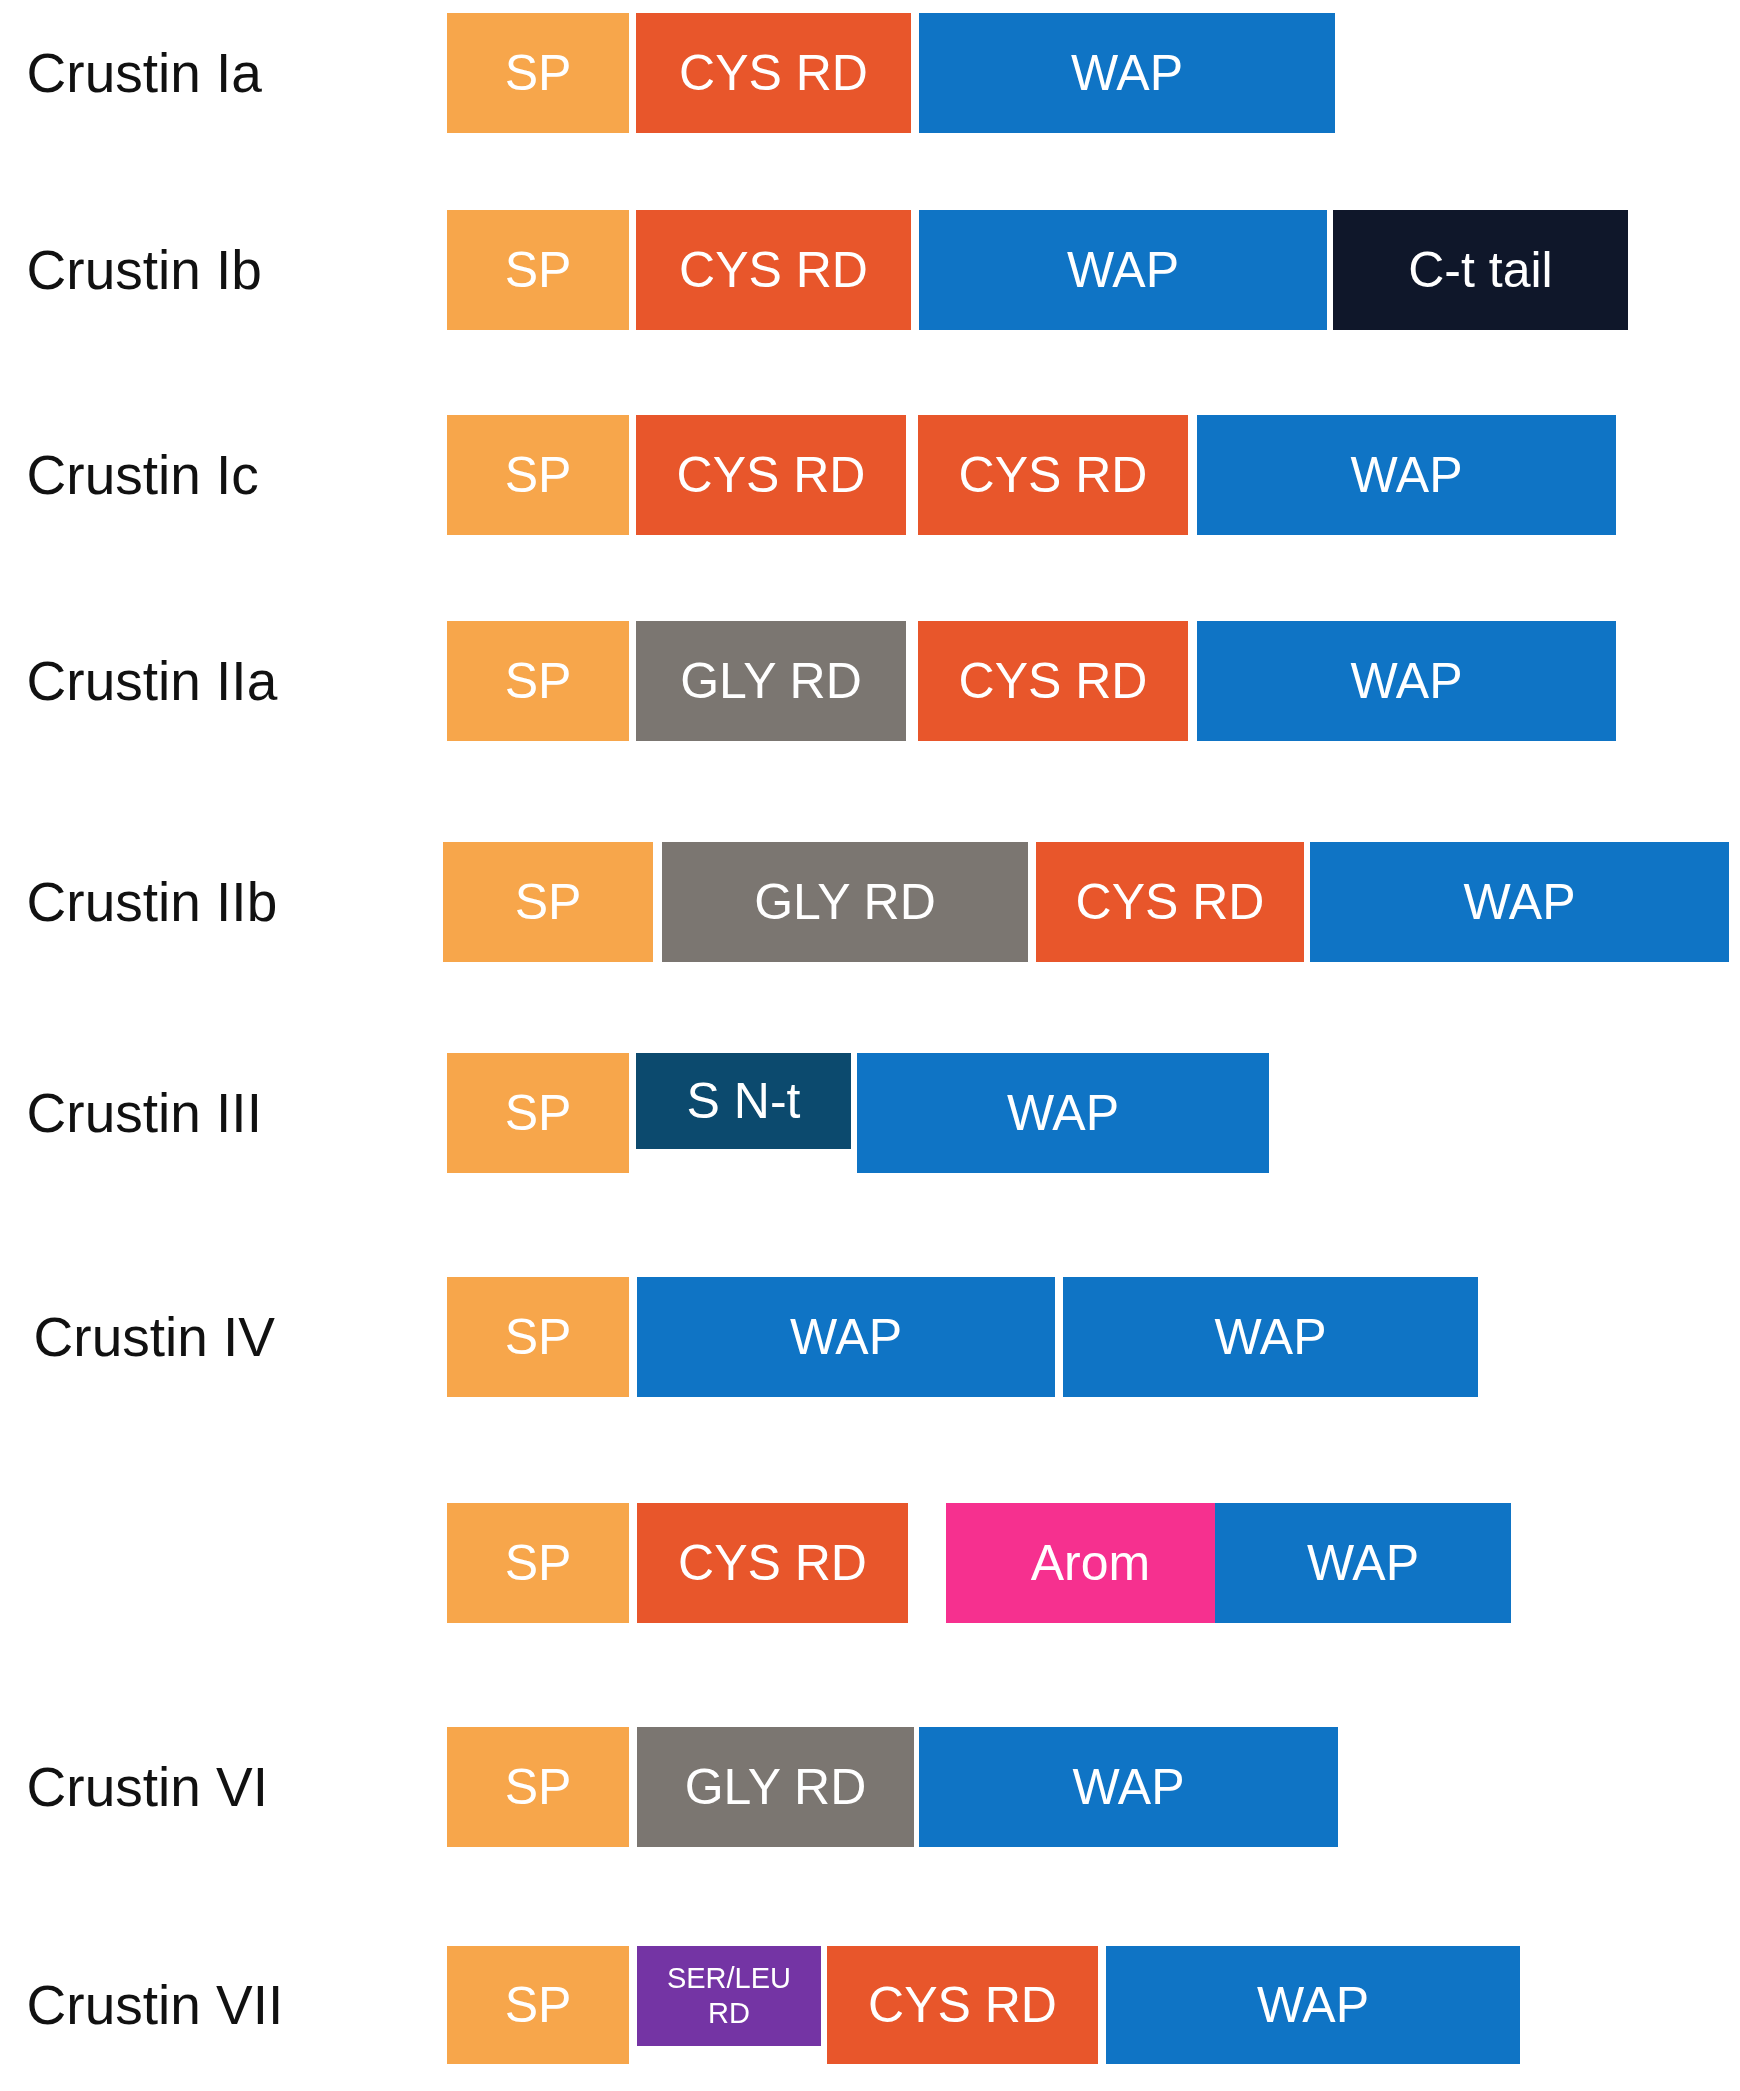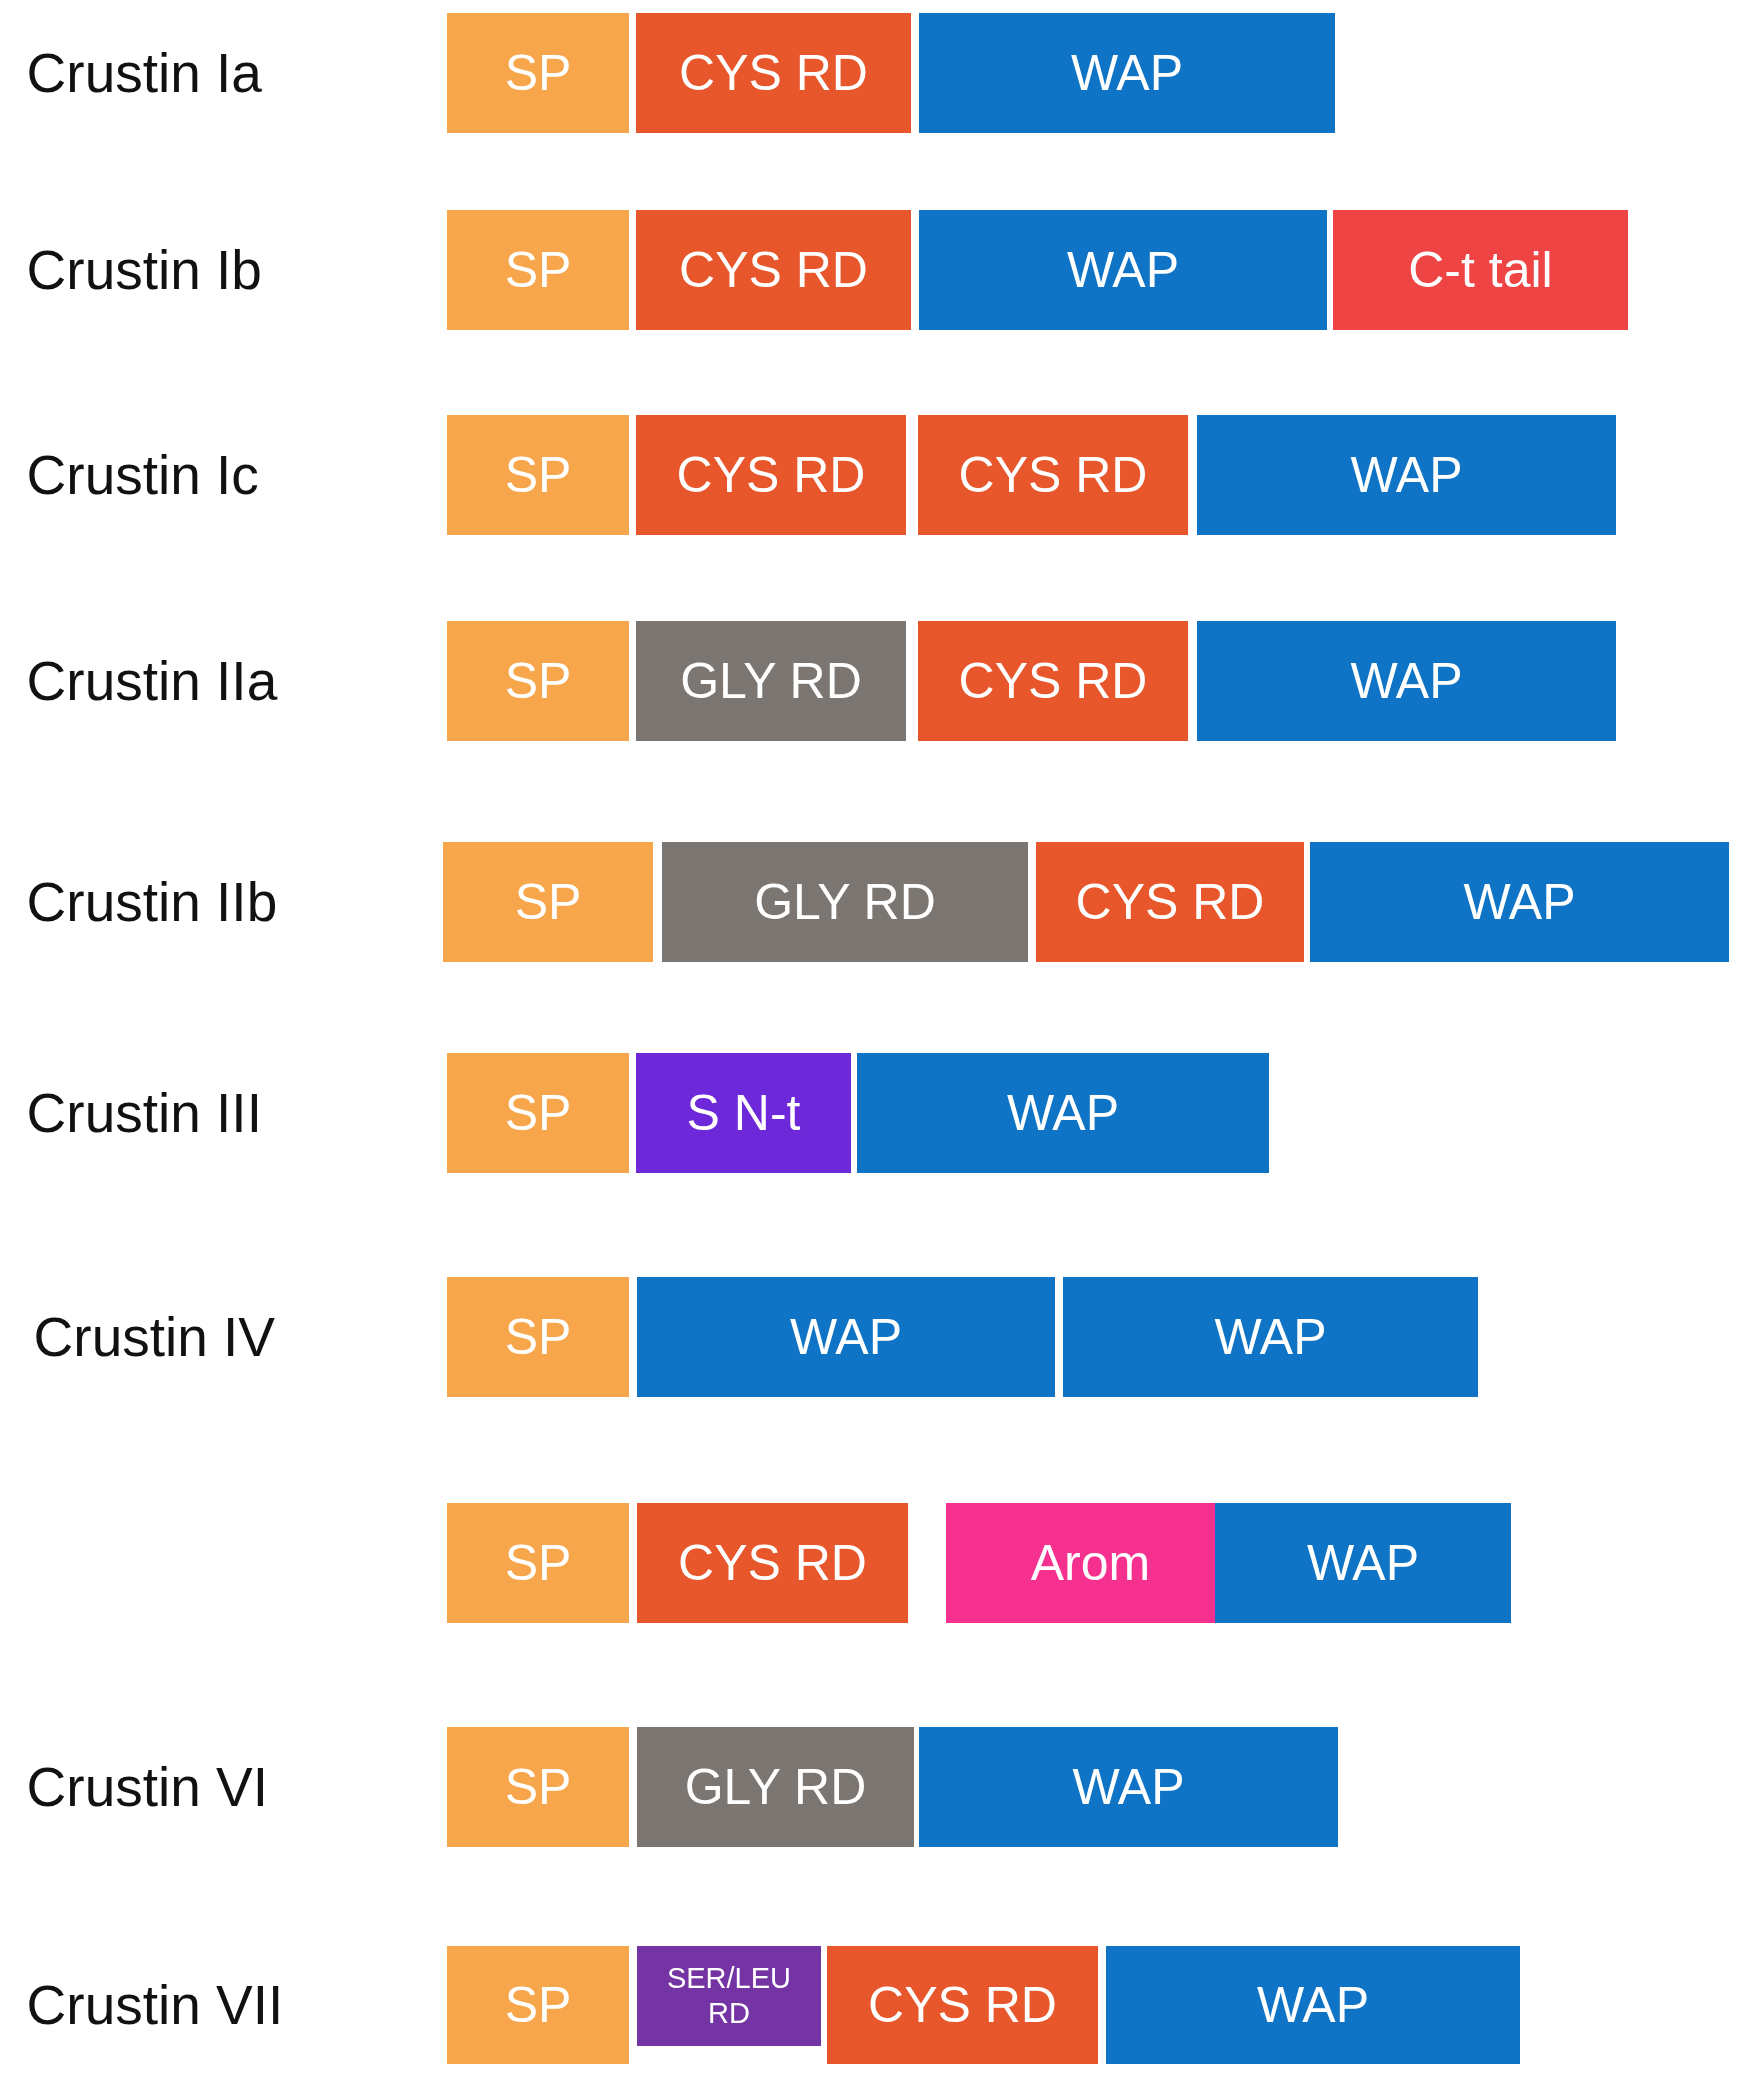--- a/index.html
+++ b/index.html
@@ -50,39 +50,39 @@
 
 <div class="canvas" style="background: rgb(255, 255, 255);">
     <div class="row-label" style="top: 13.3px; height: 120px; color: rgb(17, 17, 17);">Crustin Ia</div>
     <div class="domain" style="left: 447px; top: 13.3px; width: 182px; height: 120px; background: rgb(247, 166, 75); color: rgb(255, 255, 255);">SP</div>
     <div class="domain" style="left: 636px; top: 13.3px; width: 275px; height: 120px; background: rgb(232, 86, 43); color: rgb(255, 255, 255);">CYS RD</div>
     <div class="domain" style="left: 919px; top: 13.3px; width: 416px; height: 120px; background: rgb(15, 116, 197); color: rgb(255, 255, 255);">WAP</div>
     <div class="row-label" style="top: 210px; height: 120px; color: rgb(17, 17, 17);">Crustin Ib</div>
     <div class="domain" style="left: 447px; top: 210px; width: 182px; height: 120px; background: rgb(247, 166, 75); color: rgb(255, 255, 255);">SP</div>
     <div class="domain" style="left: 636px; top: 210px; width: 275px; height: 120px; background: rgb(232, 86, 43); color: rgb(255, 255, 255);">CYS RD</div>
     <div class="domain" style="left: 919px; top: 210px; width: 408px; height: 120px; background: rgb(15, 116, 197); color: rgb(255, 255, 255);">WAP</div>
-    <div class="domain" style="left: 1333px; top: 210px; width: 295px; height: 120px; background: #ef4444; color: rgb(255, 255, 255);">C-t tail</div>
+    <div class="domain" style="left: 1333px; top: 210px; width: 295px; height: 120px; background: #0f172a; color: rgb(255, 255, 255);">C-t tail</div>
     <div class="row-label" style="top: 415px; height: 120px; color: rgb(17, 17, 17);">Crustin Ic</div>
     <div class="domain" style="left: 447px; top: 415px; width: 182px; height: 120px; background: rgb(247, 166, 75); color: rgb(255, 255, 255);">SP</div>
     <div class="domain" style="left: 636px; top: 415px; width: 270px; height: 120px; background: rgb(232, 86, 43); color: rgb(255, 255, 255);">CYS RD</div>
     <div class="domain" style="left: 918px; top: 415px; width: 270px; height: 120px; background: rgb(232, 86, 43); color: rgb(255, 255, 255);">CYS RD</div>
     <div class="domain" style="left: 1197px; top: 415px; width: 419px; height: 120px; background: rgb(15, 116, 197); color: rgb(255, 255, 255);">WAP</div>
     <div class="row-label" style="top: 621px; height: 120px; color: rgb(17, 17, 17);">Crustin IIa</div>
     <div class="domain" style="left: 447px; top: 621px; width: 182px; height: 120px; background: rgb(247, 166, 75); color: rgb(255, 255, 255);">SP</div>
     <div class="domain" style="left: 636px; top: 621px; width: 270px; height: 120px; background: rgb(123, 118, 113); color: rgb(255, 255, 255);">GLY RD</div>
     <div class="domain" style="left: 918px; top: 621px; width: 270px; height: 120px; background: rgb(232, 86, 43); color: rgb(255, 255, 255);">CYS RD</div>
     <div class="domain" style="left: 1197px; top: 621px; width: 419px; height: 120px; background: rgb(15, 116, 197); color: rgb(255, 255, 255);">WAP</div>
     <div class="row-label" style="top: 842px; height: 120px; color: rgb(17, 17, 17);">Crustin IIb</div>
     <div class="domain" style="left: 443px; top: 842px; width: 210px; height: 120px; background: rgb(247, 166, 75); color: rgb(255, 255, 255);">SP</div>
     <div class="domain" style="left: 662px; top: 842px; width: 366px; height: 120px; background: rgb(123, 118, 113); color: rgb(255, 255, 255);">GLY RD</div>
     <div class="domain" style="left: 1036px; top: 842px; width: 268px; height: 120px; background: rgb(232, 86, 43); color: rgb(255, 255, 255);">CYS RD</div>
     <div class="domain" style="left: 1310px; top: 842px; width: 419px; height: 120px; background: rgb(15, 116, 197); color: rgb(255, 255, 255);">WAP</div>
     <div class="row-label" style="top: 1053px; height: 120px; color: rgb(17, 17, 17);">Crustin III</div>
     <div class="domain" style="left: 447px; top: 1053px; width: 182px; height: 120px; background: rgb(247, 166, 75); color: rgb(255, 255, 255);">SP</div>
-    <div class="domain" style="left: 636px; top: 1053px; width: 215px; height: 120px; background: #6d28d9; color: rgb(255, 255, 255);">S N-t</div>
+    <div class="domain" style="left: 636px; top: 1053px; width: 215px; height: 96px; background: #0c4a6e; color: rgb(255, 255, 255);">S N-t</div>
     <div class="domain" style="left: 857px; top: 1053px; width: 412px; height: 120px; background: rgb(15, 116, 197); color: rgb(255, 255, 255);">WAP</div>
     <div class="row-label" style="top: 1277px; height: 120px; color: rgb(17, 17, 17); margin-left: 7px;">Crustin IV</div>
     <div class="domain" style="left: 447px; top: 1277px; width: 182px; height: 120px; background: rgb(247, 166, 75); color: rgb(255, 255, 255);">SP</div>
     <div class="domain" style="left: 637px; top: 1277px; width: 418px; height: 120px; background: rgb(15, 116, 197); color: rgb(255, 255, 255);">WAP</div>
     <div class="domain" style="left: 1063px; top: 1277px; width: 415px; height: 120px; background: rgb(15, 116, 197); color: rgb(255, 255, 255);">WAP</div>
     <div class="domain" style="left: 447px; top: 1503px; width: 182px; height: 120px; background: rgb(247, 166, 75); color: rgb(255, 255, 255);">SP</div>
     <div class="domain" style="left: 637px; top: 1503px; width: 271px; height: 120px; background: rgb(232, 86, 43); color: rgb(255, 255, 255);">CYS RD</div>
     <div class="domain" style="left: 946px; top: 1503px; width: 289px; height: 120px; background: rgb(246, 48, 143); color: rgb(255, 255, 255);">Arom</div>
     <div class="domain" style="left: 1215px; top: 1503px; width: 296px; height: 120px; background: rgb(15, 116, 197); color: rgb(255, 255, 255);">WAP</div>
     <div class="row-label" style="top: 1727px; height: 120px; color: rgb(17, 17, 17);">Crustin VI</div>

